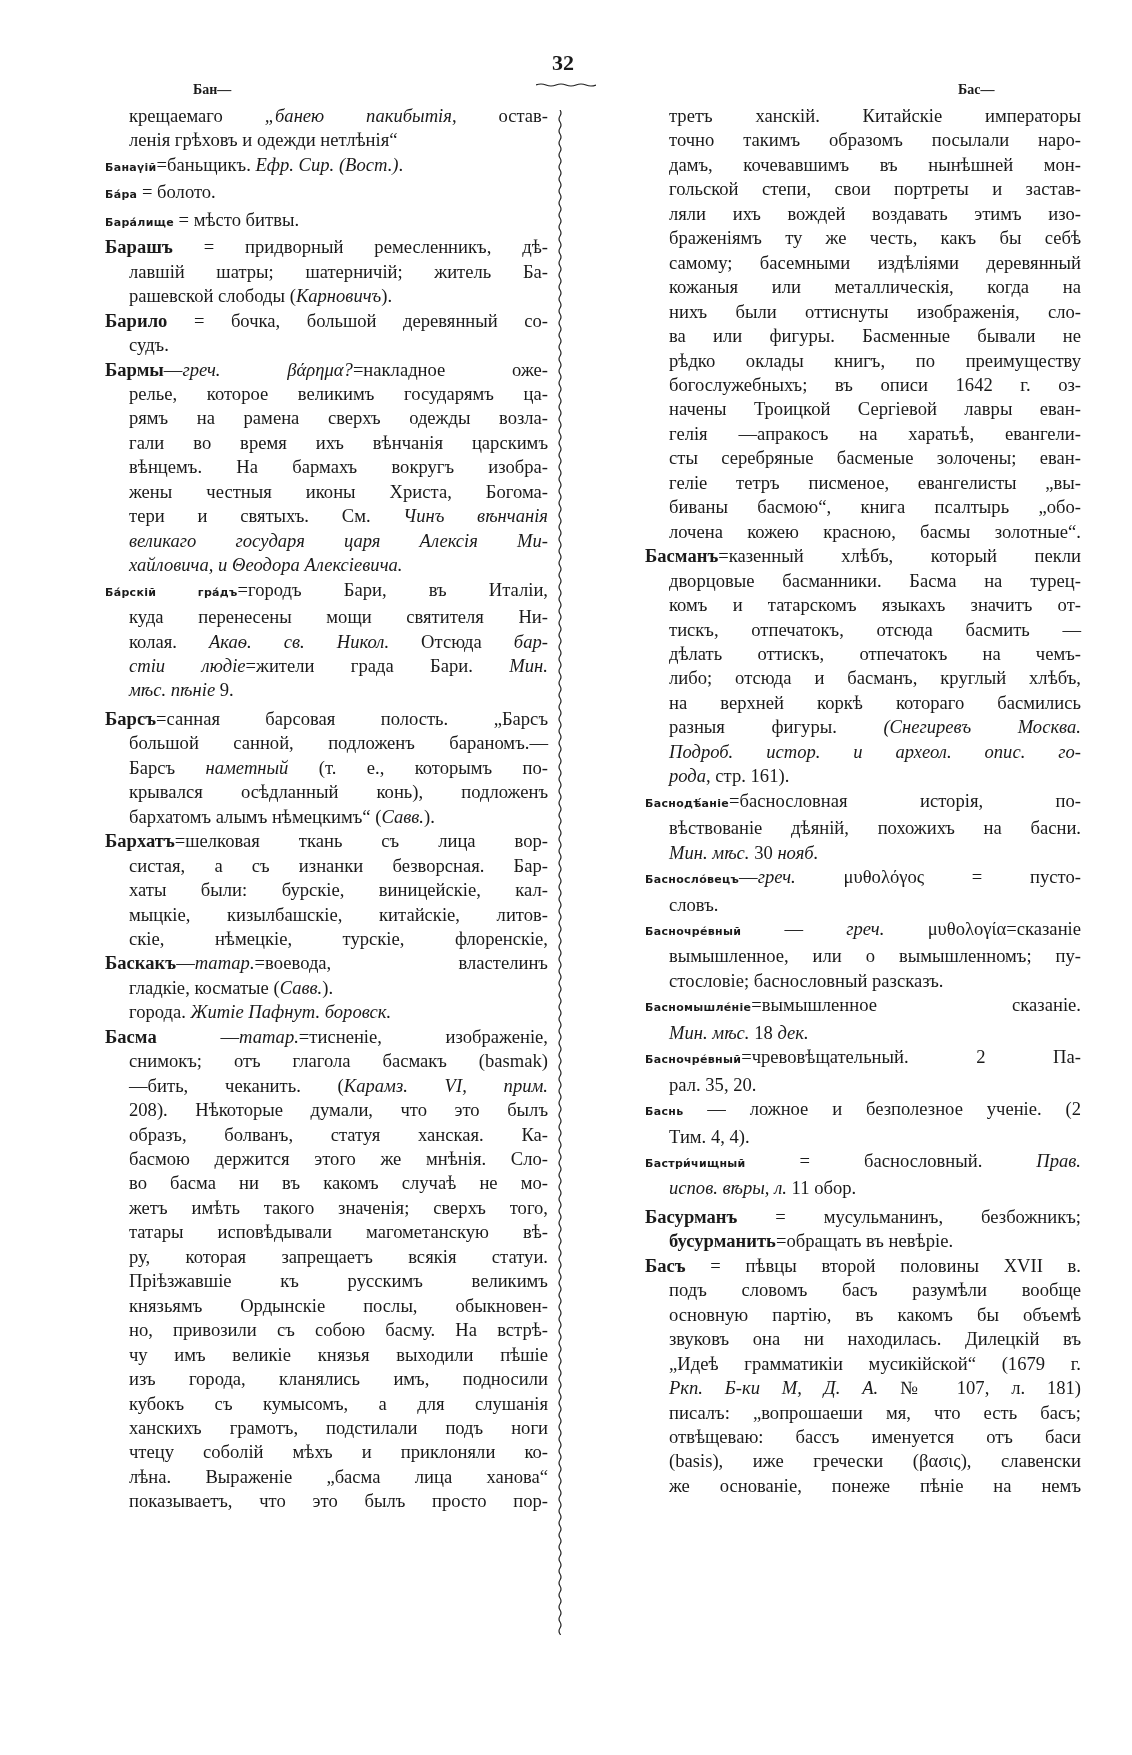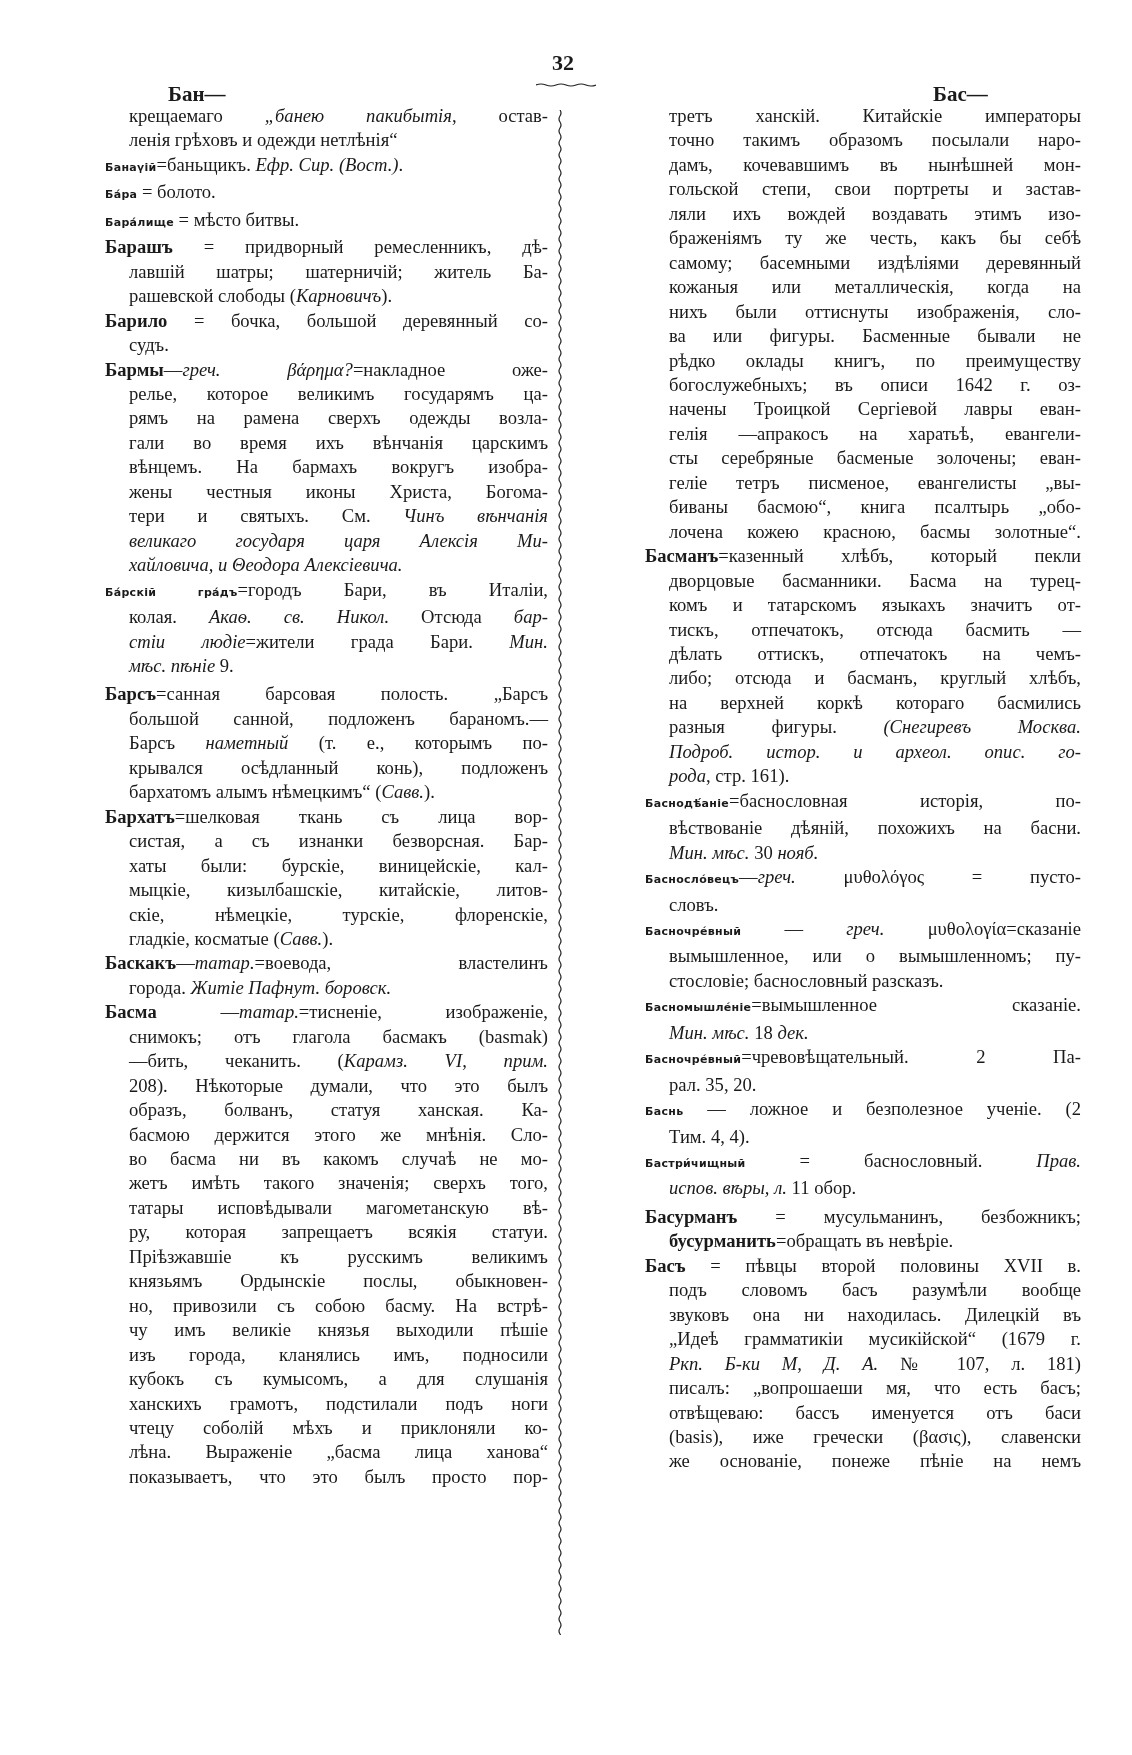--- a/index.html
+++ b/index.html
@@ -1,22 +1,22 @@
 <!DOCTYPE html>
 <html><head>
 <meta charset="utf-8">
 <style>
   html, body { margin: 0; padding: 0; background: #ffffff; }
   body { width: 1132px; height: 1755px; position: relative; overflow: hidden;
          font-family: "DejaVu Serif", "Liberation Serif", serif; color: #1a1a1a; }
   .page-number { position: absolute; left: 552px; top: 50px; font-weight: bold; font-size: 22px;
                  font-family: "Liberation Serif", serif; }
   .page-rule { position: absolute; left: 536px; top: 82px; width: 60px; height: 6px; }
-  .running-head { position: absolute; top: 82px; font-weight: bold; font-size: 21px;
-                  font-family: "Liberation Serif", serif; }
+  .running-head { position: absolute; top: 82px; font-weight: bold; font-size: 14px;
+                  font-family: "Liberation Serif", serif; margin-left: 25px; }
   .running-head.left { left: 168px; }
   .running-head.right { left: 933px; }
   .column { position: absolute; top: 104px; font-size: 18.6px; line-height: 24.45px;
             font-family: "Liberation Serif", serif; }
   .column.left { left: 105px; width: 443px; }
   .column.right { left: 597px; width: 436px; margin-left: 48px; }
   .line { white-space: nowrap; text-align: justify; text-align-last: justify; overflow: visible; }
   .line.indent { padding-left: 24px; }
   .line.last { text-align-last: left; }
   .line.gap { margin-top: 4px; }
@@ -49,35 +49,36 @@
     <div class="line"><span class="seg-b">Бармы</span><span>—</span><span class="seg-i">греч. βάρημα?</span><span>=накладное оже-</span></div>
     <div class="line indent"><span>релье, которое великимъ государямъ ца-</span></div>
     <div class="line indent"><span>рямъ на рамена сверхъ одежды возла-</span></div>
     <div class="line indent"><span>гали во время ихъ вѣнчанія царскимъ</span></div>
     <div class="line indent"><span>вѣнцемъ. На бармахъ вокругъ изобра-</span></div>
     <div class="line indent"><span>жены честныя иконы Христа, Богома-</span></div>
     <div class="line indent"><span>тери и святыхъ. См. </span><span class="seg-i">Чинъ вѣнчанія</span></div>
     <div class="line indent"><span class="seg-i">великаго государя царя Алексія Ми-</span></div>
     <div class="line indent last"><span class="seg-i">хайловича, и Θеодора Алексіевича.</span></div>
     <div class="line"><span class="seg-h">Бáрскій грáдъ</span><span>=городъ Бари, въ Италіи,</span></div>
+    <div class="line indent"><span>куда перенесены мощи святителя Ни-</span></div>
     <div class="line indent"><span>колая. </span><span class="seg-i">Акаѳ. св. Никол.</span><span> Отсюда </span><span class="seg-i">бар-</span></div>
     <div class="line indent"><span class="seg-i">стіи людіе</span><span>=жители града Бари. </span><span class="seg-i">Мин.</span></div>
     <div class="line indent last"><span class="seg-i">мѣс. пѣніе</span><span> 9.</span></div>
     <div class="line gap"><span class="seg-b">Барсъ</span><span>=санная барсовая полость. „Барсъ</span></div>
     <div class="line indent"><span>большой санной, подложенъ бараномъ.—</span></div>
     <div class="line indent"><span>Барсъ </span><span class="seg-i">наметный</span><span> (т. е., которымъ по-</span></div>
     <div class="line indent"><span>крывался осѣдланный конь), подложенъ</span></div>
     <div class="line indent last"><span>бархатомъ алымъ нѣмецкимъ“ (</span><span class="seg-i">Савв.</span><span>).</span></div>
     <div class="line"><span class="seg-b">Бархатъ</span><span>=шелковая ткань съ лица вор-</span></div>
     <div class="line indent"><span>систая, а съ изнанки безворсная. Бар-</span></div>
     <div class="line indent"><span>хаты были: бурскіе, виницейскіе, кал-</span></div>
     <div class="line indent"><span>мыцкіе, кизылбашскіе, китайскіе, литов-</span></div>
     <div class="line indent"><span>скіе, нѣмецкіе, турскіе, флоренскіе,</span></div>
+    <div class="line"><span class="seg-b">Баскакъ</span><span>—</span><span class="seg-i">татар.</span><span>=воевода, властелинъ</span></div>
     <div class="line indent last"><span>гладкіе, косматые (</span><span class="seg-i">Савв.</span><span>).</span></div>
-    <div class="line"><span class="seg-b">Баскакъ</span><span>—</span><span class="seg-i">татар.</span><span>=воевода, властелинъ</span></div>
     <div class="line indent last"><span>города. </span><span class="seg-i">Житіе Пафнут. боровск.</span></div>
     <div class="line"><span class="seg-b">Басма</span><span> —</span><span class="seg-i">татар.</span><span>=тисненіе, изображеніе,</span></div>
     <div class="line indent"><span>снимокъ; отъ глагола басмакъ (basmak)</span></div>
     <div class="line indent"><span>—бить, чеканить. (</span><span class="seg-i">Карамз. VI, прим.</span></div>
     <div class="line indent"><span>208). Нѣкоторые думали, что это былъ</span></div>
     <div class="line indent"><span>образъ, болванъ, статуя ханская. Ка-</span></div>
     <div class="line indent"><span>басмою держится этого же мнѣнія. Сло-</span></div>
     <div class="line indent"><span>во басма ни въ какомъ случаѣ не мо-</span></div>
     <div class="line indent"><span>жетъ имѣть такого значенія; сверхъ того,</span></div>
     <div class="line indent"><span>татары исповѣдывали магометанскую вѣ-</span></div>
@@ -140,20 +141,21 @@
     <div class="line"><span class="seg-h">Басночрéвный</span><span>=чревовѣщательный. 2 Па-</span></div>
     <div class="line indent last"><span>рал. 35, 20.</span></div>
     <div class="line"><span class="seg-h">Баснь</span><span> — ложное и безполезное ученіе. (2</span></div>
     <div class="line indent last"><span>Тим. 4, 4).</span></div>
     <div class="line"><span class="seg-h">Бастри́чищный</span><span> = баснословный. </span><span class="seg-i">Прав.</span></div>
     <div class="line indent last"><span class="seg-i">испов. вѣры, л.</span><span> 11 обор.</span></div>
     <div class="line gap"><span class="seg-b">Басурманъ</span><span> = мусульманинъ, безбожникъ;</span></div>
     <div class="line indent last"><span class="seg-b">бусурманить</span><span>=обращать въ невѣріе.</span></div>
     <div class="line"><span class="seg-b">Басъ</span><span> = пѣвцы второй половины XVII в.</span></div>
     <div class="line indent"><span>подъ словомъ басъ разумѣли вообще</span></div>
+    <div class="line indent"><span>основную партію, въ какомъ бы объемѣ</span></div>
     <div class="line indent"><span>звуковъ она ни находилась. Дилецкій въ</span></div>
     <div class="line indent"><span>„Идеѣ грамматикіи мусикійской“ (1679 г.</span></div>
     <div class="line indent"><span class="seg-i">Ркп. Б-ки М, Д. А.</span><span> № 107, л. 181)</span></div>
     <div class="line indent"><span>писалъ: „вопрошаеши мя, что есть басъ;</span></div>
     <div class="line indent"><span>отвѣщеваю: бассъ именуется отъ баси</span></div>
     <div class="line indent"><span>(basis), иже гречески (βασις), славенски</span></div>
     <div class="line indent"><span>же основаніе, понеже пѣніе на немъ</span></div>
   </div>
 
 </body></html>

